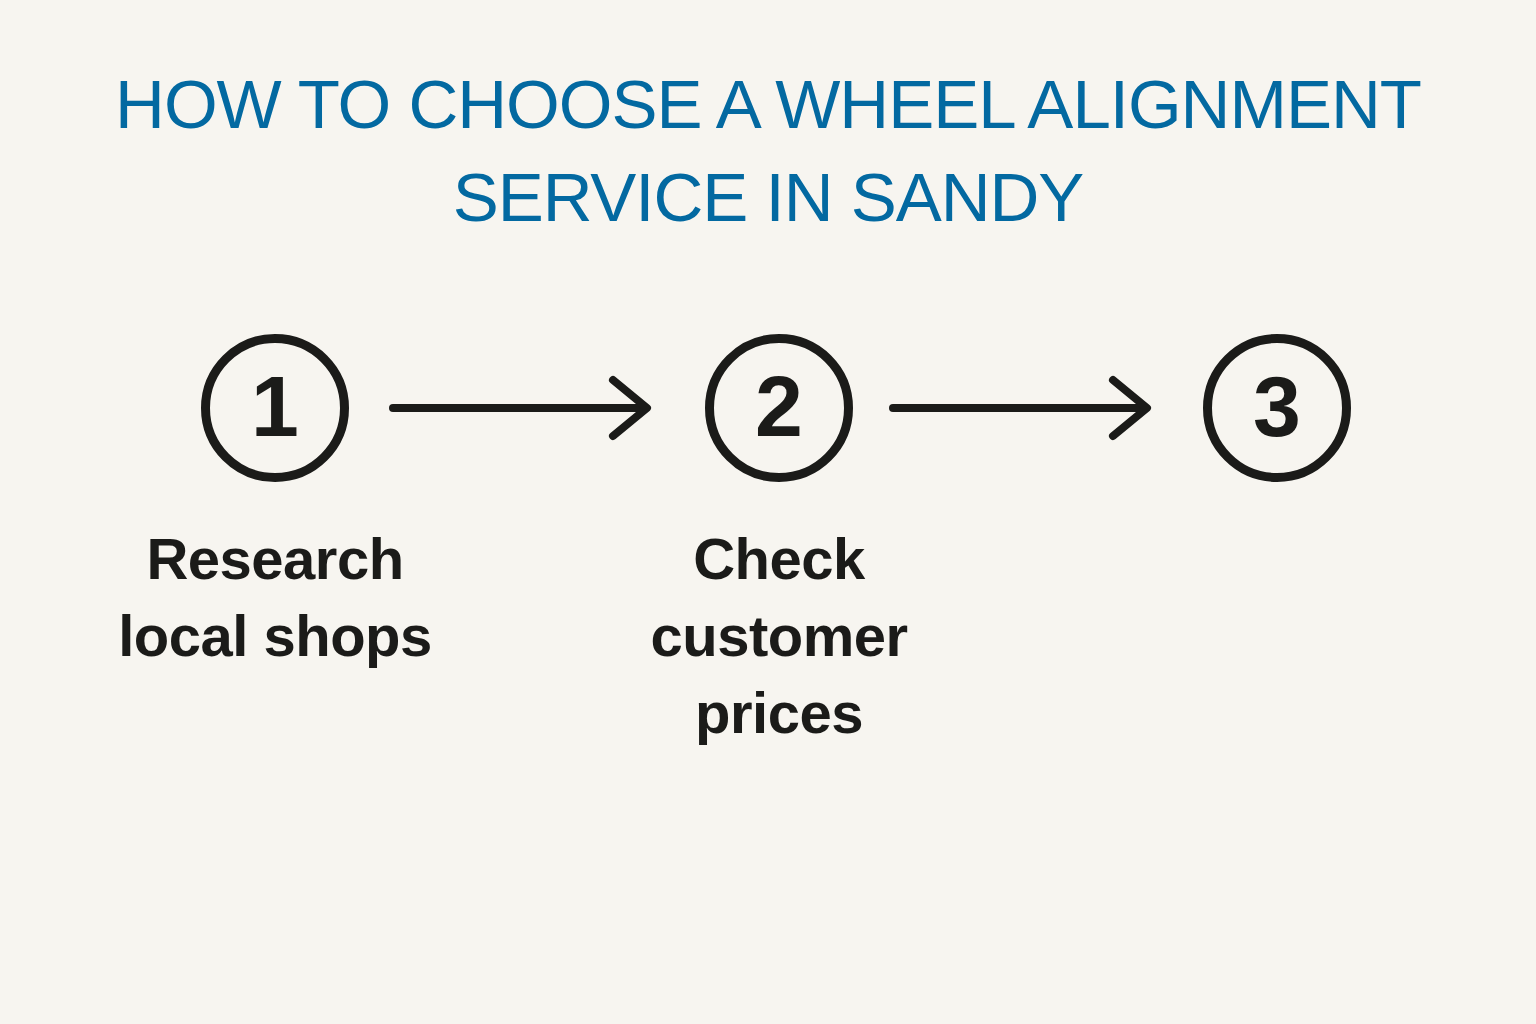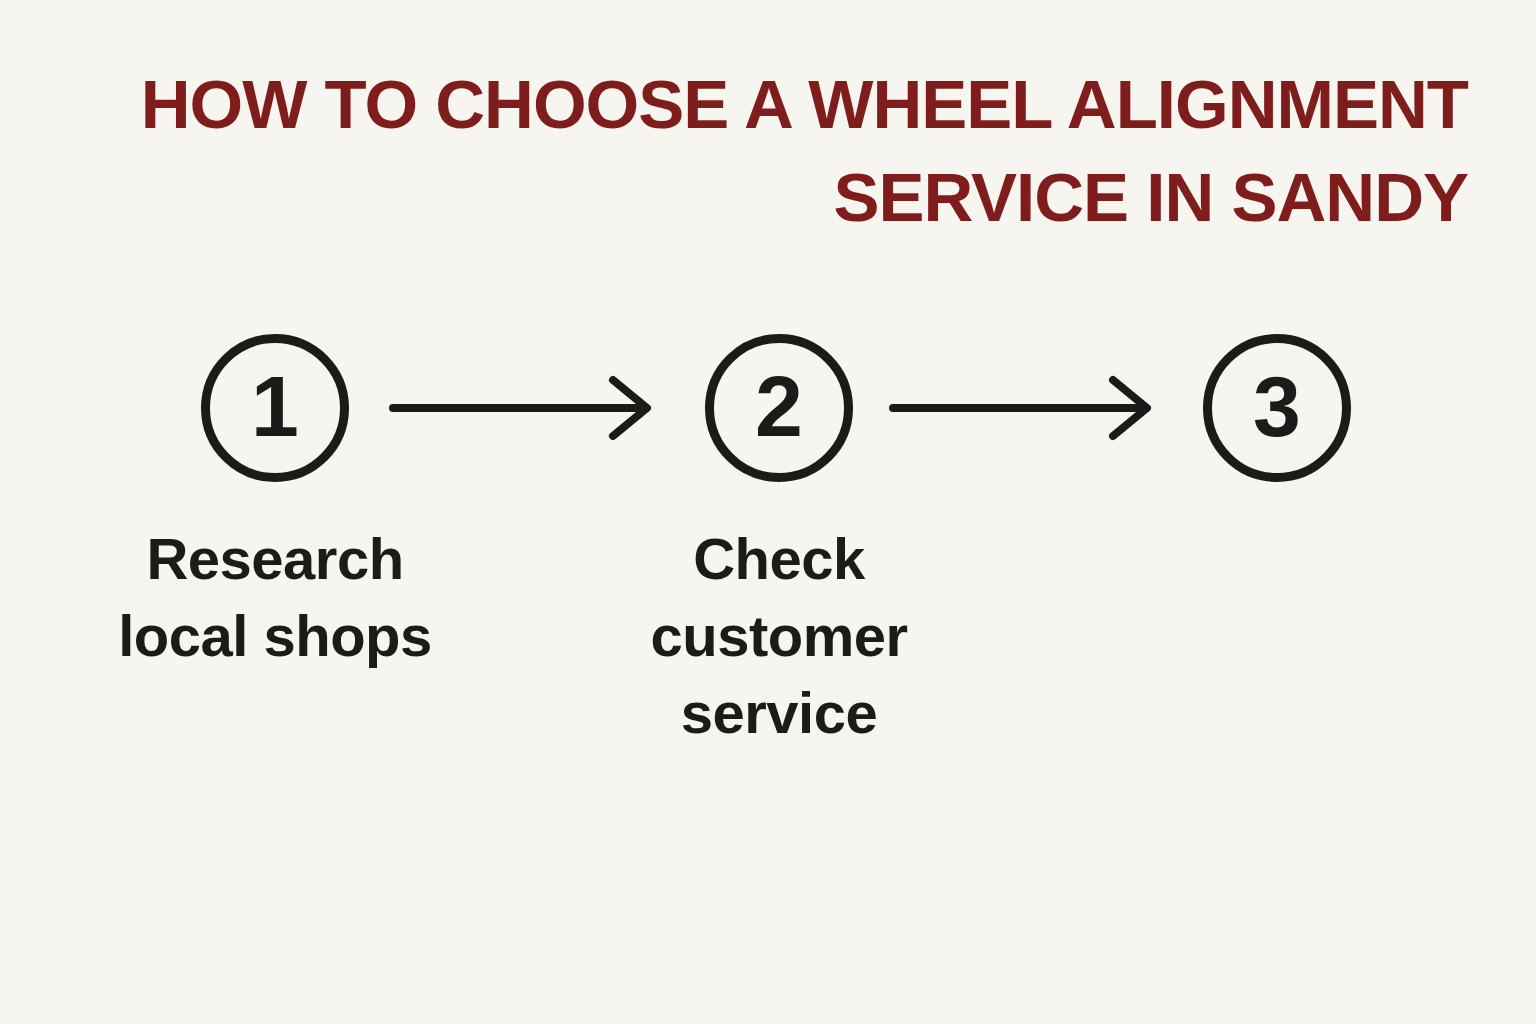--- a/index.html
+++ b/index.html
@@ -16,26 +16,26 @@
     font-family: "Liberation Sans", sans-serif;
     color: #1b1b19;
   }
   .title {
     position: absolute;
     top: 58px;
     left: 50%;
     transform: translateX(-50%);
     width: 1400px;
     margin: 0;
-    text-align: right;
+    text-align: center;
     font-size: 69px;
-    font-weight: bold;
+    font-weight: normal;
     letter-spacing: -1px;
     line-height: 1.35;
-    color: #7f1d1d;
+    color: #0369a1;
   }
   .step {
     position: absolute;
     top: 334px;
     width: 440px;
     text-align: center;
   }
   .step-1 { left: 55px; }
   .step-2 { left: 559px; }
   .step-3 { left: 1057px; }
@@ -98,21 +98,21 @@
     <line x1="8" y1="40" x2="258" y2="40"></line>
     <polyline points="228,12 262,40 228,68"></polyline>
   </svg>
 
   <div class="step step-2">
     <div class="circle">
       <span>2</span>
     </div>
     <div class="step-label">Check
 customer
-service</div>
+prices</div>
   </div>
 
   <svg class="arrow arrow-2" viewBox="0 0 280 80" xmlns="http://www.w3.org/2000/svg">
     <line x1="8" y1="40" x2="258" y2="40"></line>
     <polyline points="228,12 262,40 228,68"></polyline>
   </svg>
 
   <div class="step step-3">
     <div class="circle">
       <span>3</span>

